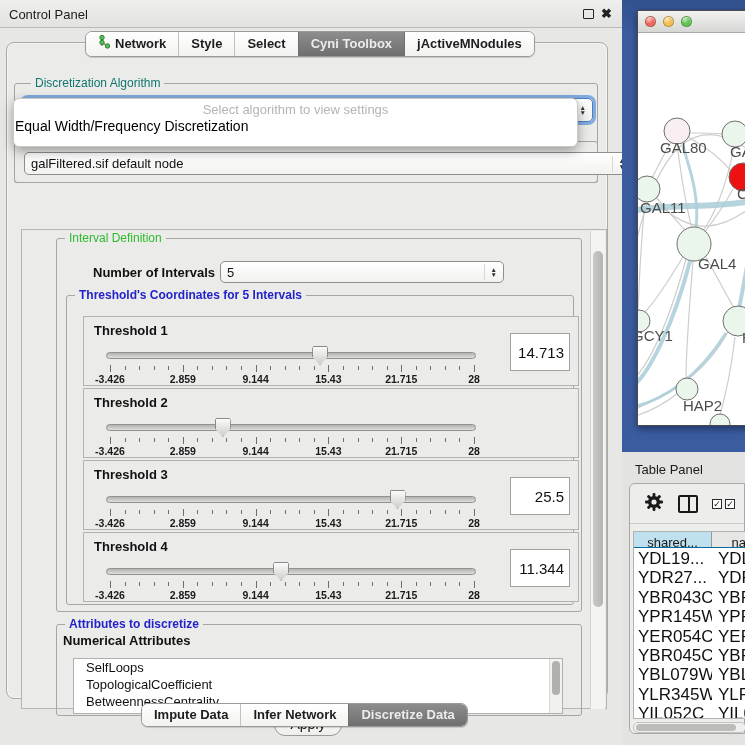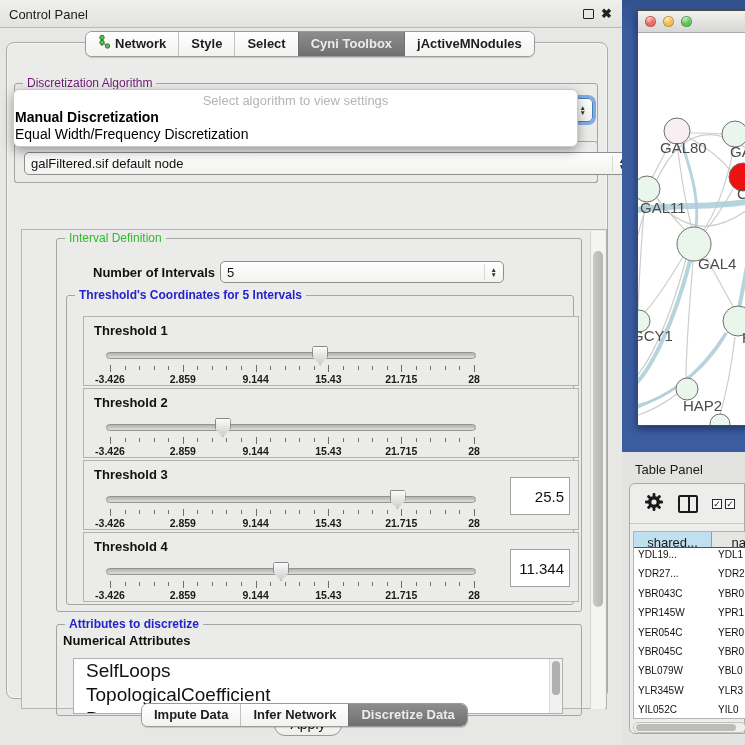--- a/index.html
+++ b/index.html
@@ -21,30 +21,30 @@
   .seg.sel + .seg { border-left-color:#6f6f6f; }
   #top-tabs { left:85px; top:31px; z-index:6; }
   #bottom-tabs { left:141px; top:703px; z-index:6; }
 
   #main-panel { left:6px; top:42px; width:602px; height:657px; background:#ebebe9; border:1px solid #a9a9a7; border-radius:8px; box-shadow:inset 0 0 0 1px #f5f5f3; }
 
   .group { position:absolute; border:1px solid #a5a5a3; border-radius:3px; }
   .group > .gtitle { position:absolute; top:-8px; left:8px; background:#ebebe9; padding:0 4px; font-size:12px; line-height:14px; }
   .gt-green { color:#2dbb2d; }
   .gt-blue { color:#2323cc;font-weight:bold; }
-  .gt-gray { color:#701a75; }
+  .gt-gray { color:#0f766e;margin-left:8px; }
 
   
   .combo { position:absolute; background:linear-gradient(#ffffff,#f2f2f0); border:1px solid #8e8e8c; border-radius:5px; display:flex; align-items:center; padding:0 6px; font-size:13px; color:#111; cursor:pointer; }
   .combo .val { flex:1; overflow:hidden; white-space:nowrap; }
   .stepper { display:flex; flex-direction:column; align-items:center; font-size:6.5px; line-height:5.5px; color:#333; padding-left:6px; border-left:1px solid #d8d8d6; margin-left:4px; height:16px; justify-content:center; }
   .focusring { box-shadow:0 0 0 3px rgba(110,160,220,.85); border-color:#4a7fc0; }
 
   
-  #algo-popup { left:13px; top:89px; width:565px; min-height:49px; background:#ffffff; border:1px solid #c9c9c7; border-radius:6px; box-shadow:0 4px 12px rgba(0,0,0,.35); z-index:20; padding:2px 0 3px; }
+  #algo-popup { left:13px; top:98px; width:565px; min-height:49px; background:#ffffff; border:1px solid #c9c9c7; border-radius:6px; box-shadow:0 4px 12px rgba(0,0,0,.35); z-index:20; padding:2px 0 3px; }
   #algo-popup .prompt { text-align:center; color:#b4b4b2; font-size:13px; padding:1px 0 1px; }
   #algo-popup .opt { font-size:14px; color:#000; padding:0 2px 1px 1px; cursor:pointer; }
   #algo-popup .opt.hl { font-weight:bold; }
 
   
   #viewport { left:14px; top:186px; width:586px; height:480px; border:1px solid #b5b5b3; background:#ebebe9; }
   #vscroll { position:absolute; right:1px; top:1px; width:15px; height:478px; background:#f4f4f2; border-left:1px solid #d4d4d2; }
   #vscroll .thumb { position:absolute; left:2px; top:20px; width:10px; height:356px; background:linear-gradient(90deg,#c9c9c7,#b4b4b2); border-radius:6px; }
 
   
@@ -55,21 +55,21 @@
   .track { position:absolute; left:-4px; right:-2px; top:9px; height:7px; border-radius:4px; background:linear-gradient(#b2b2b0,#dededc); border:1px solid #929290; }
   .thumb-h { position:absolute; top:3px; width:16px; height:19px; background:linear-gradient(#fbfbfb,#cdcdcb); border:1px solid #8a8a88; clip-path:polygon(8% 0,92% 0,100% 12%,100% 55%,50% 100%,0 55%,0 12%); cursor:grab; }
   .tick { position:absolute; top:22px; width:1px; background:#6e6e6c; }
   .tick.major { height:7px; }
   .tick.minor { height:4px; top:23px; }
   .ticklab { position:absolute; top:30px; transform:translateX(-50%); font-size:10.5px; font-weight:bold; color:#1a1a1a; white-space:nowrap; }
   .th-value { position:absolute; right:8px; top:16px; width:60px; height:38px; background:#ffffff; border:1px solid #a2a2a0; font-size:15px; text-align:right; padding:10px 5px 0 0; }
 
   
   #attr-list { position:absolute; left:16px; top:33px; width:490px; height:56px; background:#ffffff; border:1px solid #b0b0ae; overflow:hidden; }
-  #attr-list .item { font-size:19px; padding:1px 0 1px 12px; color:#111; cursor:pointer; }
+  #attr-list .item { font-size:13px; padding:1px 0 1px 12px; color:#111; cursor:pointer; }
   #attr-vscroll { position:absolute; right:0; top:0; width:13px; height:100%; background:#f1f1ef; border-left:1px solid #d8d8d6; }
   #attr-vscroll .thumb { position:absolute; left:2px; top:2px; width:8px; height:34px; background:#b0b0ae; border-radius:5px; }
 
   #apply-btn { left:267px; top:669px; width:68px; height:24px; background:linear-gradient(#ffffff,#eeeeec); border:1px solid #9a9a98; border-radius:11px; font-size:14px; color:#111; text-align:center; line-height:22px; cursor:pointer; z-index:5; }
 
   
   #desktop { left:622px; top:0; width:123px; height:452px; background:linear-gradient(#33518e 0%,#3b5da0 8%,#3b5da0 100%); }
   #net-window { position:absolute; left:15px; top:10px; width:112px; height:416px; background:#fff; border:1px solid #4a4a48; box-shadow:0 3px 8px rgba(0,0,30,.45); }
   #net-titlebar { height:22px; background:linear-gradient(#f2f2f0,#d6d6d4); border-bottom:1px solid #a9a9a7; position:relative; }
   .tlight { position:absolute; top:5px; width:11px; height:11px; border-radius:50%; border:1px solid rgba(0,0,0,.25); box-shadow:inset 0 1px 1px rgba(255,255,255,.7); cursor:pointer; }
@@ -81,21 +81,21 @@
   #tp-toolbar { position:absolute; left:0; top:0; width:100%; height:40px; display:flex; align-items:center; gap:14px; padding-left:14px; border-bottom:1px solid #c9c9c7; }
   .split-ico { width:20px; height:18px; border:2px solid #1a1a1a; border-radius:2px; position:relative; cursor:pointer; }
   .split-ico:before { content:""; position:absolute; left:50%; top:0; width:2px; height:100%; background:#1a1a1a; }
   .cb { width:10px; height:10px; border:1.4px solid #2a2a2a; background:#fff; font-size:9px; line-height:9px; text-align:center; color:#111; cursor:pointer; }
   .cb-pair { display:flex; gap:3px; }
   #tp-table { position:absolute; left:3px; top:47px; width:113px; height:188px; background:#fff; border:1px solid #b2b2b0; border-right:none; overflow:hidden; }
   #tp-head { display:flex; height:16px; border-bottom:1px solid #0369a1; }
   #tp-head .hc { font-size:13px; color:#1a1a1a; text-align:center; padding-top:3px; overflow:hidden; white-space:nowrap; }
   #tp-head .hc1 { width:78px; background:#bfe0ef; border-right:1px solid #9a9a98; }
   #tp-head .hc2 { flex:1; background:#e6e6e4; text-align:right; padding-right:0; }
-  .trow { display:flex; height:19.4px; font-size:10px; }
+  .trow { display:flex; height:19.4px; font-size:17px; }
   .trow .c1 { width:78px; padding:1px 0 0 4px; white-space:nowrap; overflow:hidden; }
   .trow .c2 { flex:1; padding:1px 0 0 6px; white-space:nowrap; overflow:hidden; }
   #tp-hscroll { position:absolute; left:3px; top:238px; width:113px; height:11px; background:#f0f0ee; border:1px solid #c2c2c0; border-radius:5px; }
   #tp-hscroll .thumb { position:absolute; left:2px; top:1px; width:100px; height:7px; background:#bcbcba; border-radius:4px; }
 
   svg text { font-family:"Liberation Sans", sans-serif; }
 </style>
 </head>
 <body>
 
@@ -204,20 +204,21 @@
                   <div class="tick major" style="left: 100%;"></div>
                   <span class="ticklab" style="left: 0%;">-3.426</span>
                   <span class="ticklab" style="left: 20%;">2.859</span>
                   <span class="ticklab" style="left: 40%;">9.144</span>
                   <span class="ticklab" style="left: 60%;">15.43</span>
                   <span class="ticklab" style="left: 80%;">21.715</span>
                   <span class="ticklab" style="left: 100%;">28</span>
                   <div class="thumb-h" style="left: calc(57.72% - 8px);"></div>
                 </div>
               </div>
+              <div class="th-value">14.713</div>
             </div>
             <div class="th-panel" style="top: 92px;">
               <div class="tlabel">Threshold 2</div>
               <div class="slider-zone">
                 <div class="rail">
                   <div class="track"></div>
                   <div class="tick major" style="left: 0%;"></div>
                   <div class="tick minor" style="left: 4%;"></div>
                   <div class="tick minor" style="left: 8%;"></div>
                   <div class="tick minor" style="left: 12%;"></div>
@@ -360,21 +361,20 @@
         <div class="thumb"></div>
       </div>
   </div>
 
   <div class="abs" id="apply-btn">Apply</div>
 </div>
 
 <div class="abs" id="algo-popup">
   <div class="prompt">Select algorithm to view settings</div>
   <div id="popup-options">
-      <div class="opt hl">Manual Discretization</div>
       <div class="opt">Equal Width/Frequency Discretization</div>
     </div>
 </div>
 
 <div class="abs seg-bar" id="bottom-tabs">
     <div class="seg">
       <span>Impute Data</span>
     </div>
     <div class="seg">
       <span>Infer Network</span>

